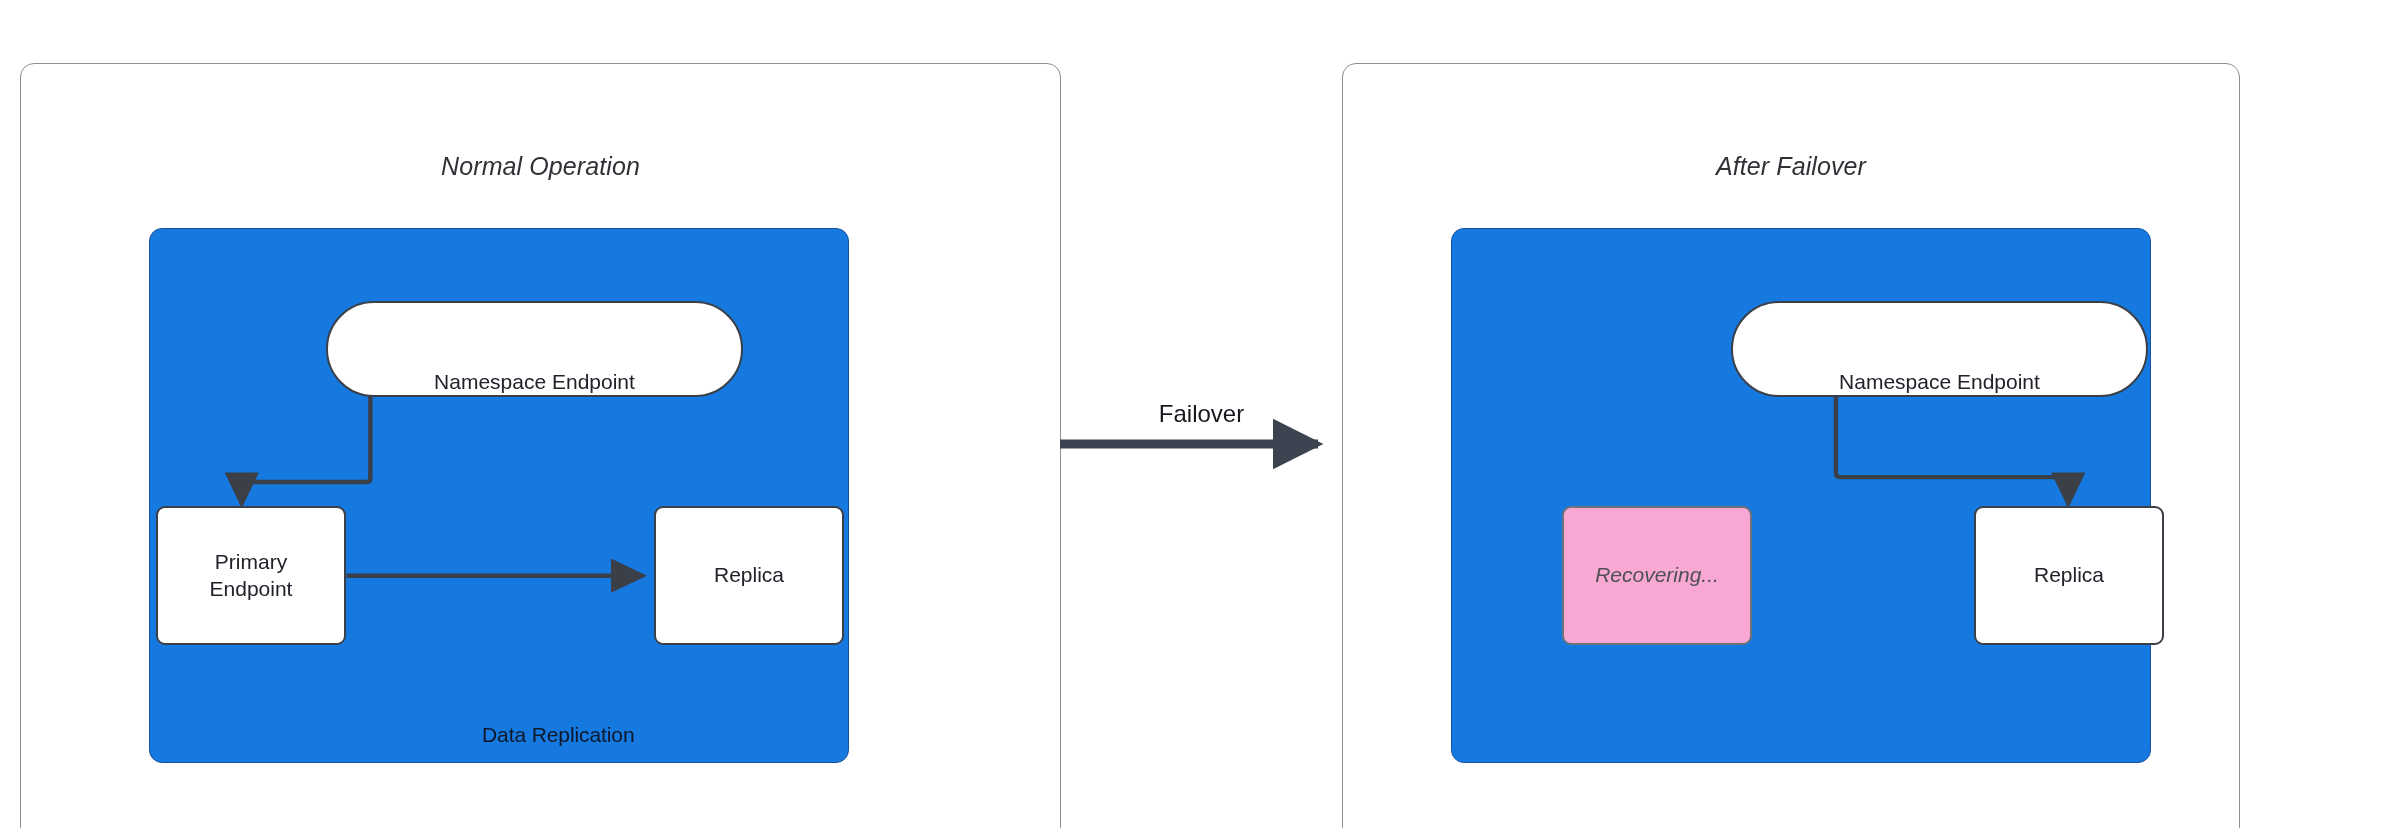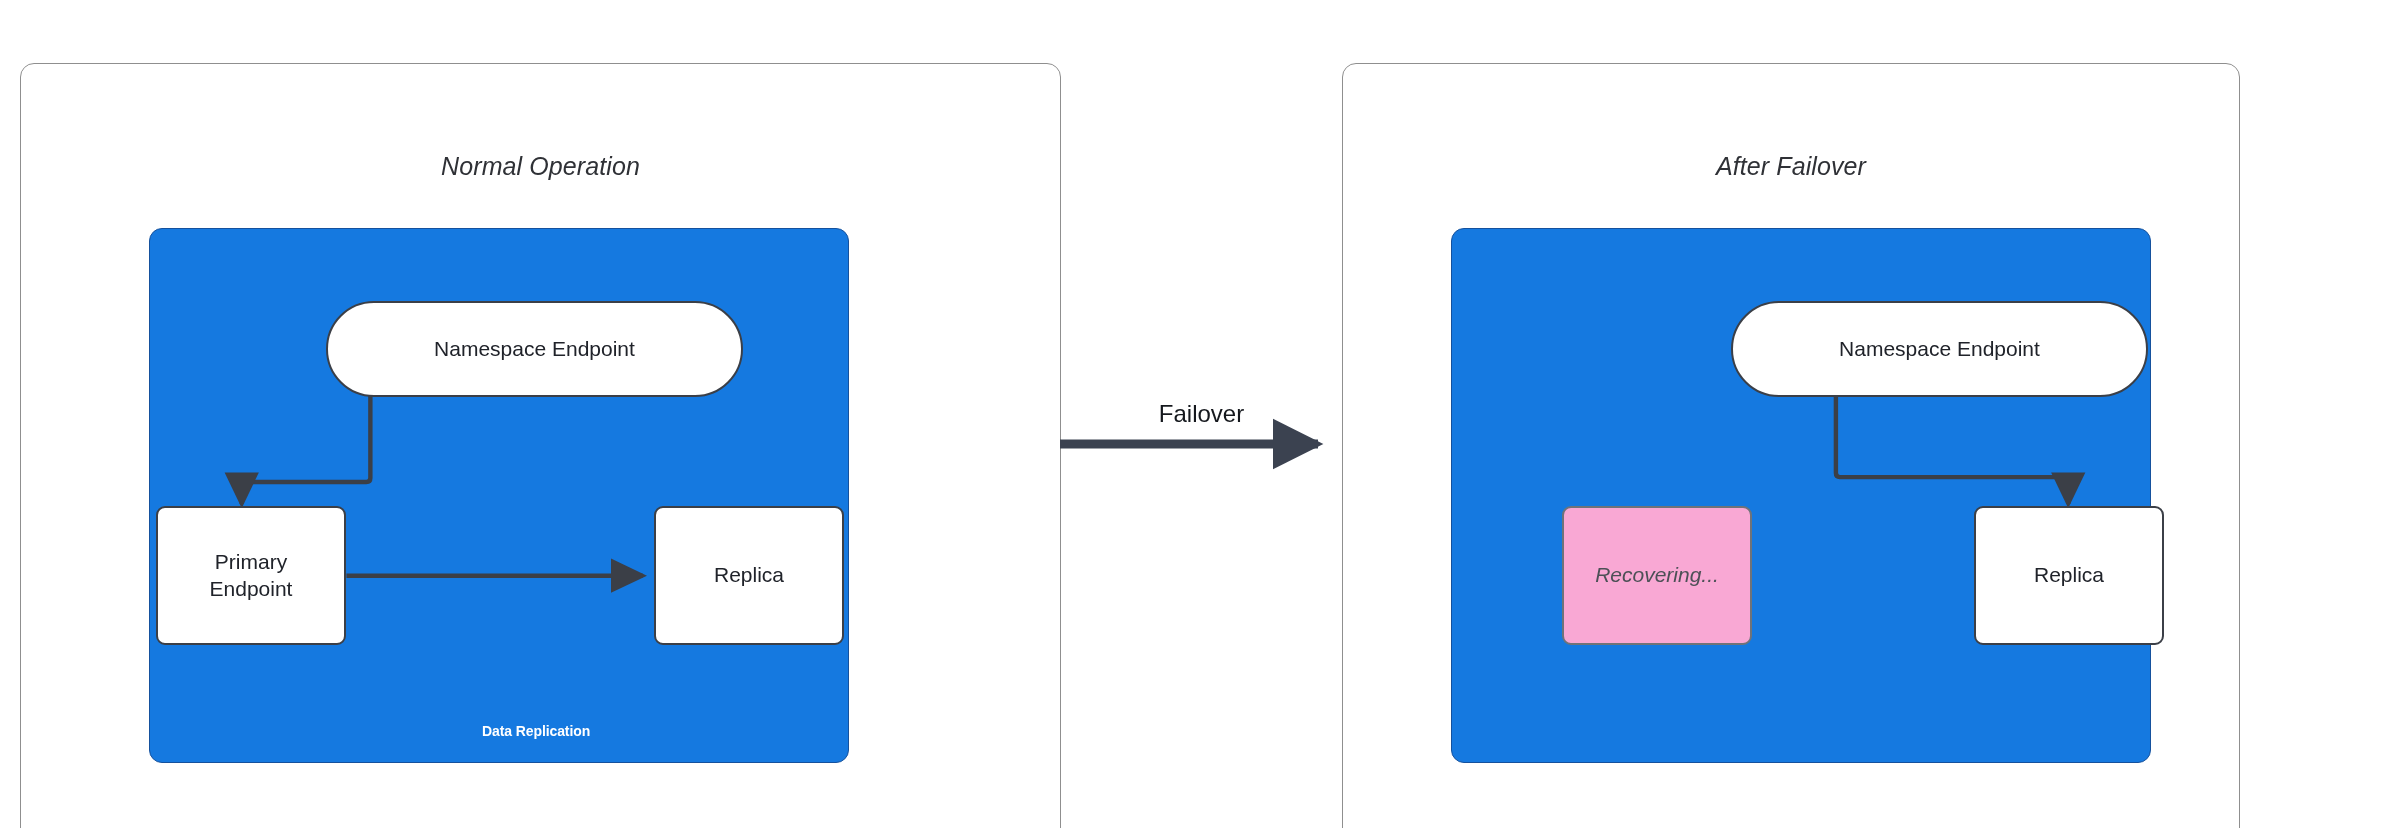--- a/index.html
+++ b/index.html
@@ -66,20 +66,21 @@
     text-align: center;
     background: #ffffff;
     border: 2.1px solid #3b3f47;
     color: #20232a;
     font-size: 21px;
     line-height: 1.26;
     z-index: 4;
   }
   .node-stadium {
     border-radius: 200px;
+    align-items: flex-end;
   }
   .node-box {
     border-radius: 9px;
   }
   .node-recovering {
     background: #f9a8d4;
     border: 2.1px solid #6f7379;
     color: #4c5056;
     font-style: italic;
   }
@@ -109,23 +110,23 @@
     fill: none;
     stroke: #3b3f47;
     stroke-width: 4.4;
     stroke-linecap: butt;
     stroke-linejoin: round;
   }
 
   
   .edge-label {
     position: absolute;
-    font-size: 14px;
-    font-weight: bold;
-    color: #ffffff;
+    font-size: 21px;
+    font-weight: normal;
+    color: #0f172a;
     white-space: nowrap;
     z-index: 5;
     letter-spacing: -0.1px;
   }
   #data-replication-label { left: 332px; top: 494px; }
 
   
   #failover-group {
     position: absolute;
     left: 1060px;

